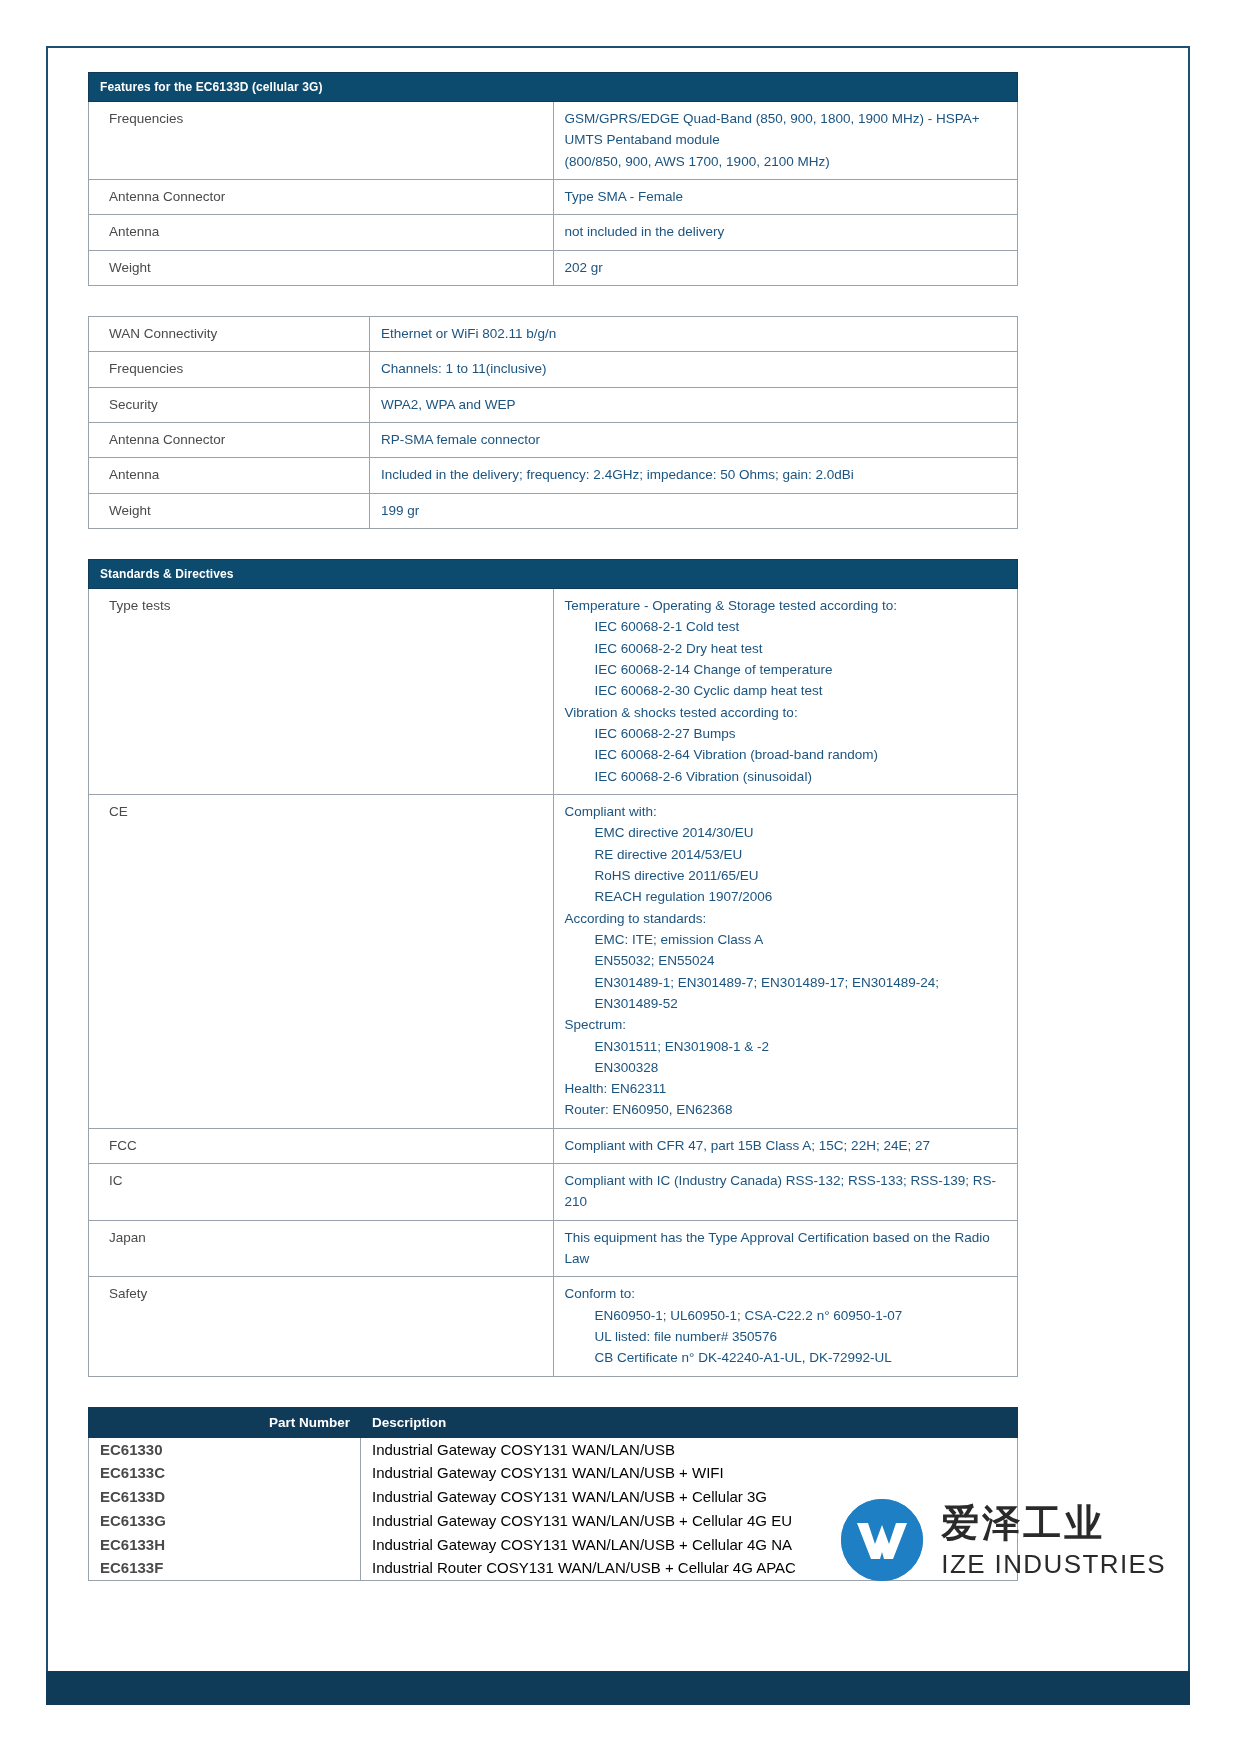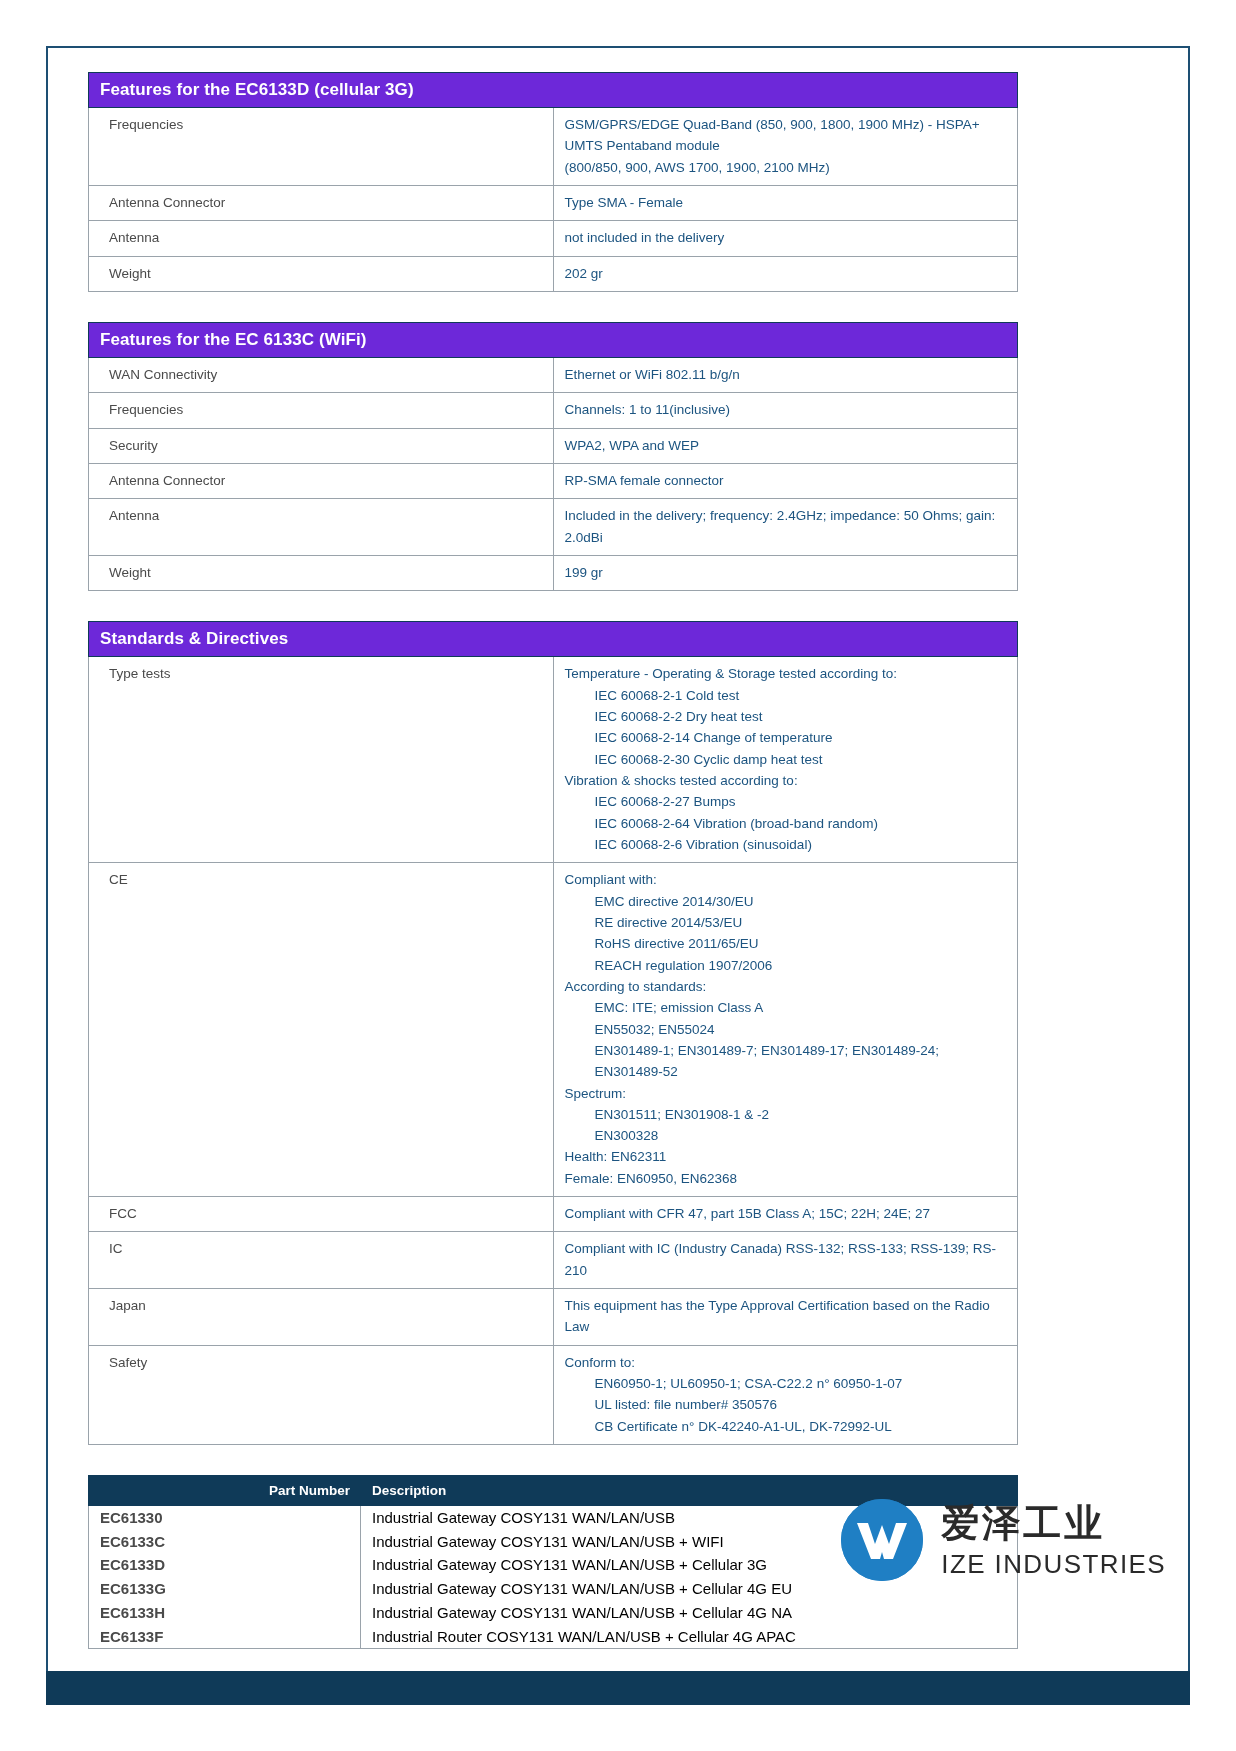--- a/index.html
+++ b/index.html
@@ -44,24 +44,24 @@
   }
 
   table.spec {
     width: 100%;
     border-collapse: collapse;
     table-layout: fixed;
     margin-bottom: 30px;
     border: 1px solid #9aa3ab;
   }
   table.spec th.section-head {
-    background: #6d28d9;
+    background: #0c4a6e;
     color: #ffffff;
     text-align: left;
-    font-size: 17px;
+    font-size: 12px;
     font-weight: bold;
     padding: 7px 10px 7px 11px;
     letter-spacing: 0.1px;
     border: 1px solid #0f3a58;
   }
   table.spec td {
     border: 1px solid #9aa3ab;
     vertical-align: top;
     padding: 6px 10px 7px 11px;
     font-size: 13.5px;
@@ -182,23 +182,20 @@
       </tr>
       <tr>
         <td class="label">Weight</td>
         <td class="value">202 gr</td>
       </tr>
     </tbody>
       </table>
 
     <table class="spec">
       <tbody>
-          <tr>
-        <th class="section-head" colspan="2">Features for the EC 6133C (WiFi)</th>
-      </tr>
       <tr>
         <td class="label">WAN Connectivity</td>
         <td class="value">Ethernet or WiFi 802.11 b/g/n</td>
       </tr>
       <tr>
         <td class="label">Frequencies</td>
         <td class="value">Channels: 1 to 11(inclusive)</td>
       </tr>
       <tr>
         <td class="label">Security</td>
@@ -247,21 +244,21 @@
               <span class="sub">RoHS directive 2011/65/EU</span>
               <span class="sub">REACH regulation 1907/2006</span>
               <span class="line">According to standards:</span>
               <span class="sub">EMC: ITE; emission Class A</span>
               <span class="sub">EN55032; EN55024</span>
               <span class="sub">EN301489-1; EN301489-7; EN301489-17; EN301489-24; EN301489-52</span>
               <span class="line">Spectrum:</span>
               <span class="sub">EN301511; EN301908-1 &amp; -2</span>
               <span class="sub">EN300328</span>
               <span class="line">Health: EN62311</span>
-              <span class="line">Female: EN60950, EN62368</span>
+              <span class="line">Router: EN60950, EN62368</span>
             </td>
       </tr>
       <tr>
         <td class="label">FCC</td>
         <td class="value">
               <span class="line">Compliant with CFR 47, part 15B Class A; 15C; 22H; 24E; 27</span>
             </td>
       </tr>
       <tr>
         <td class="label">IC</td>

